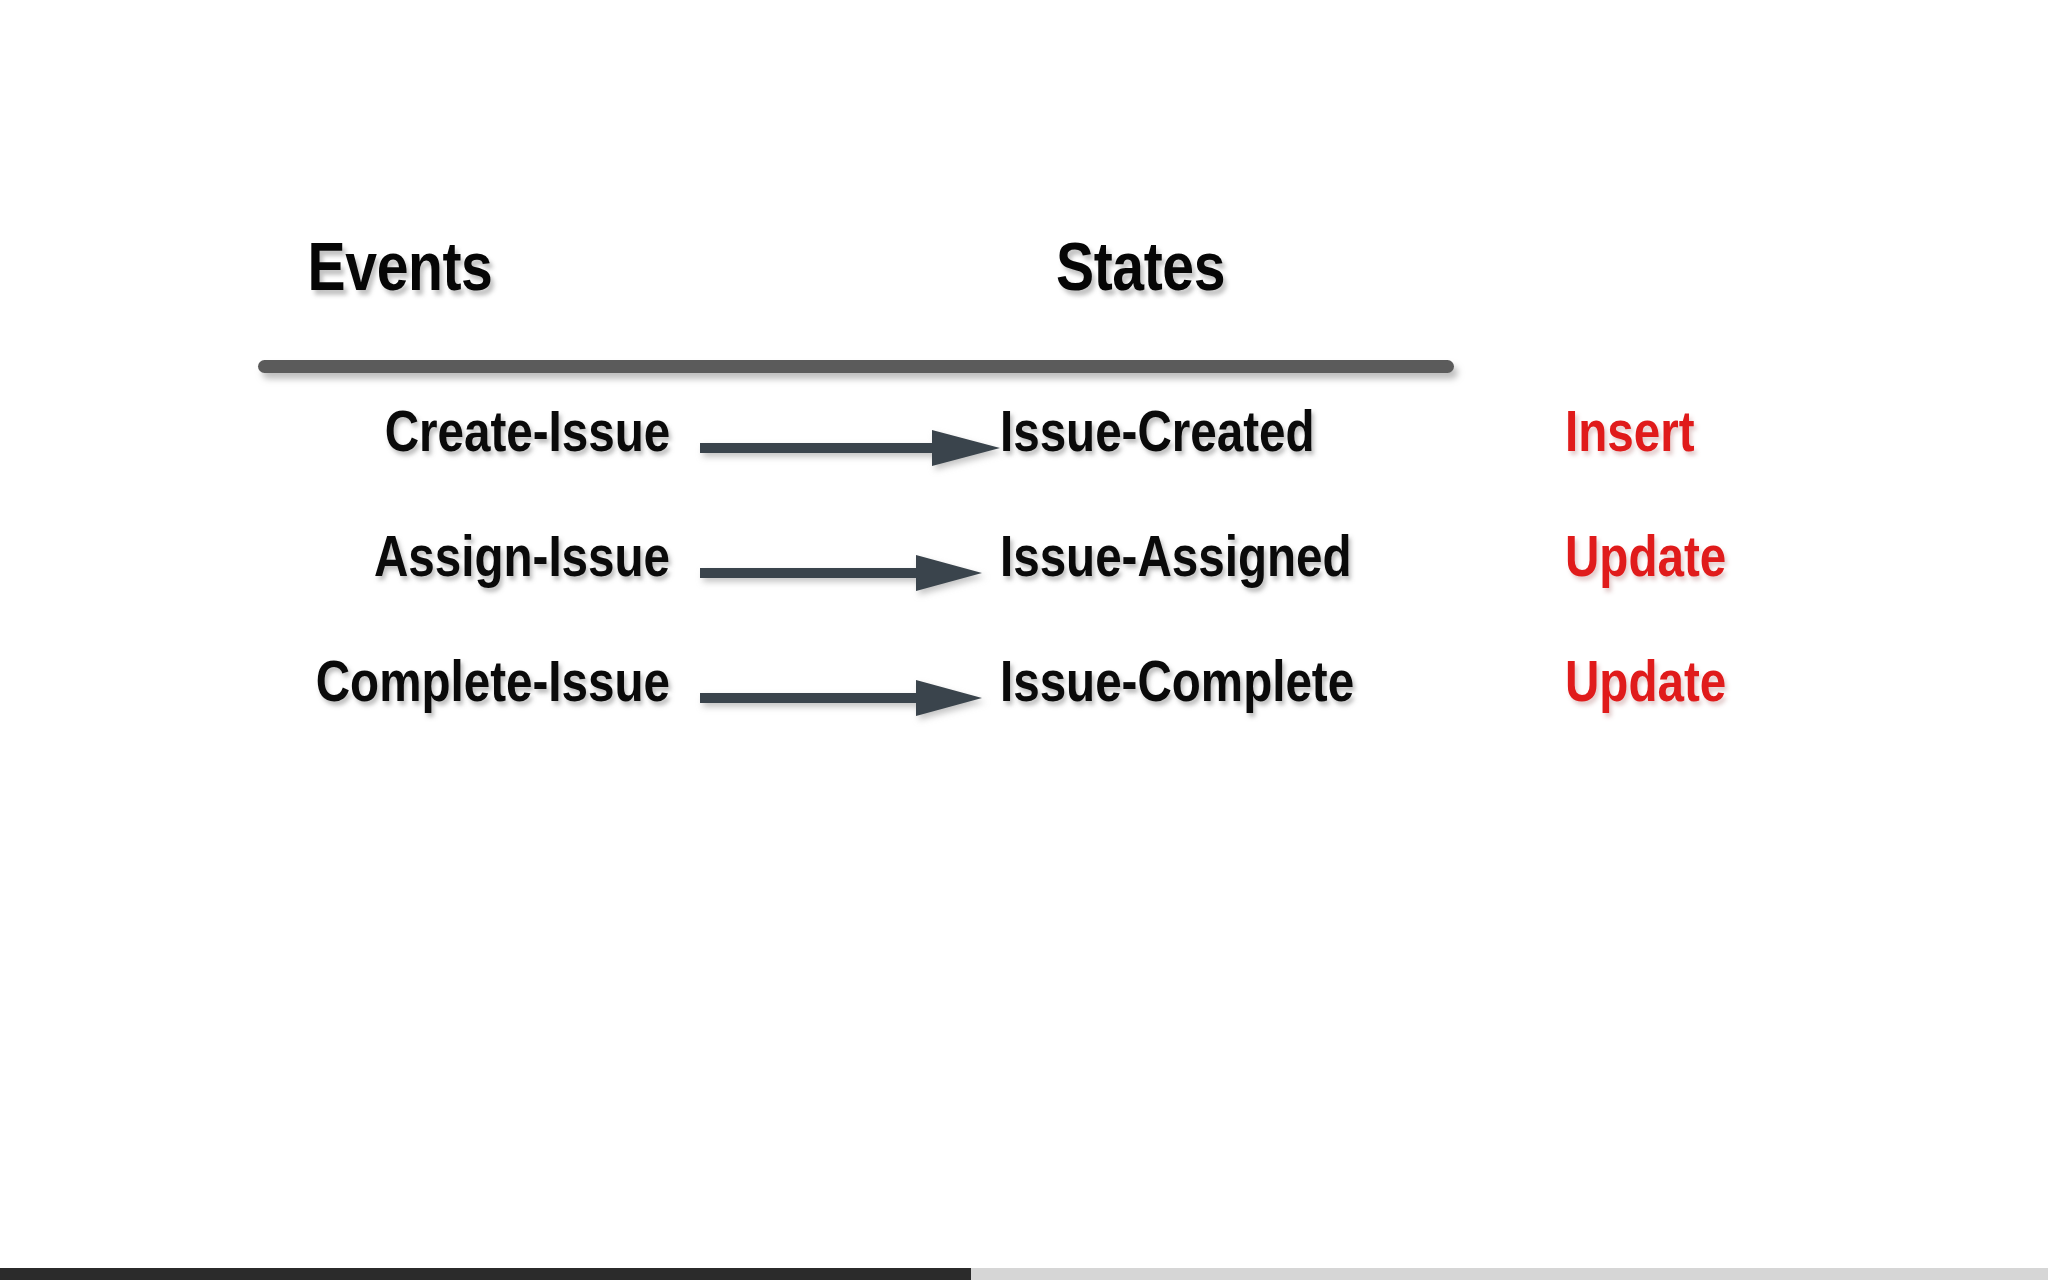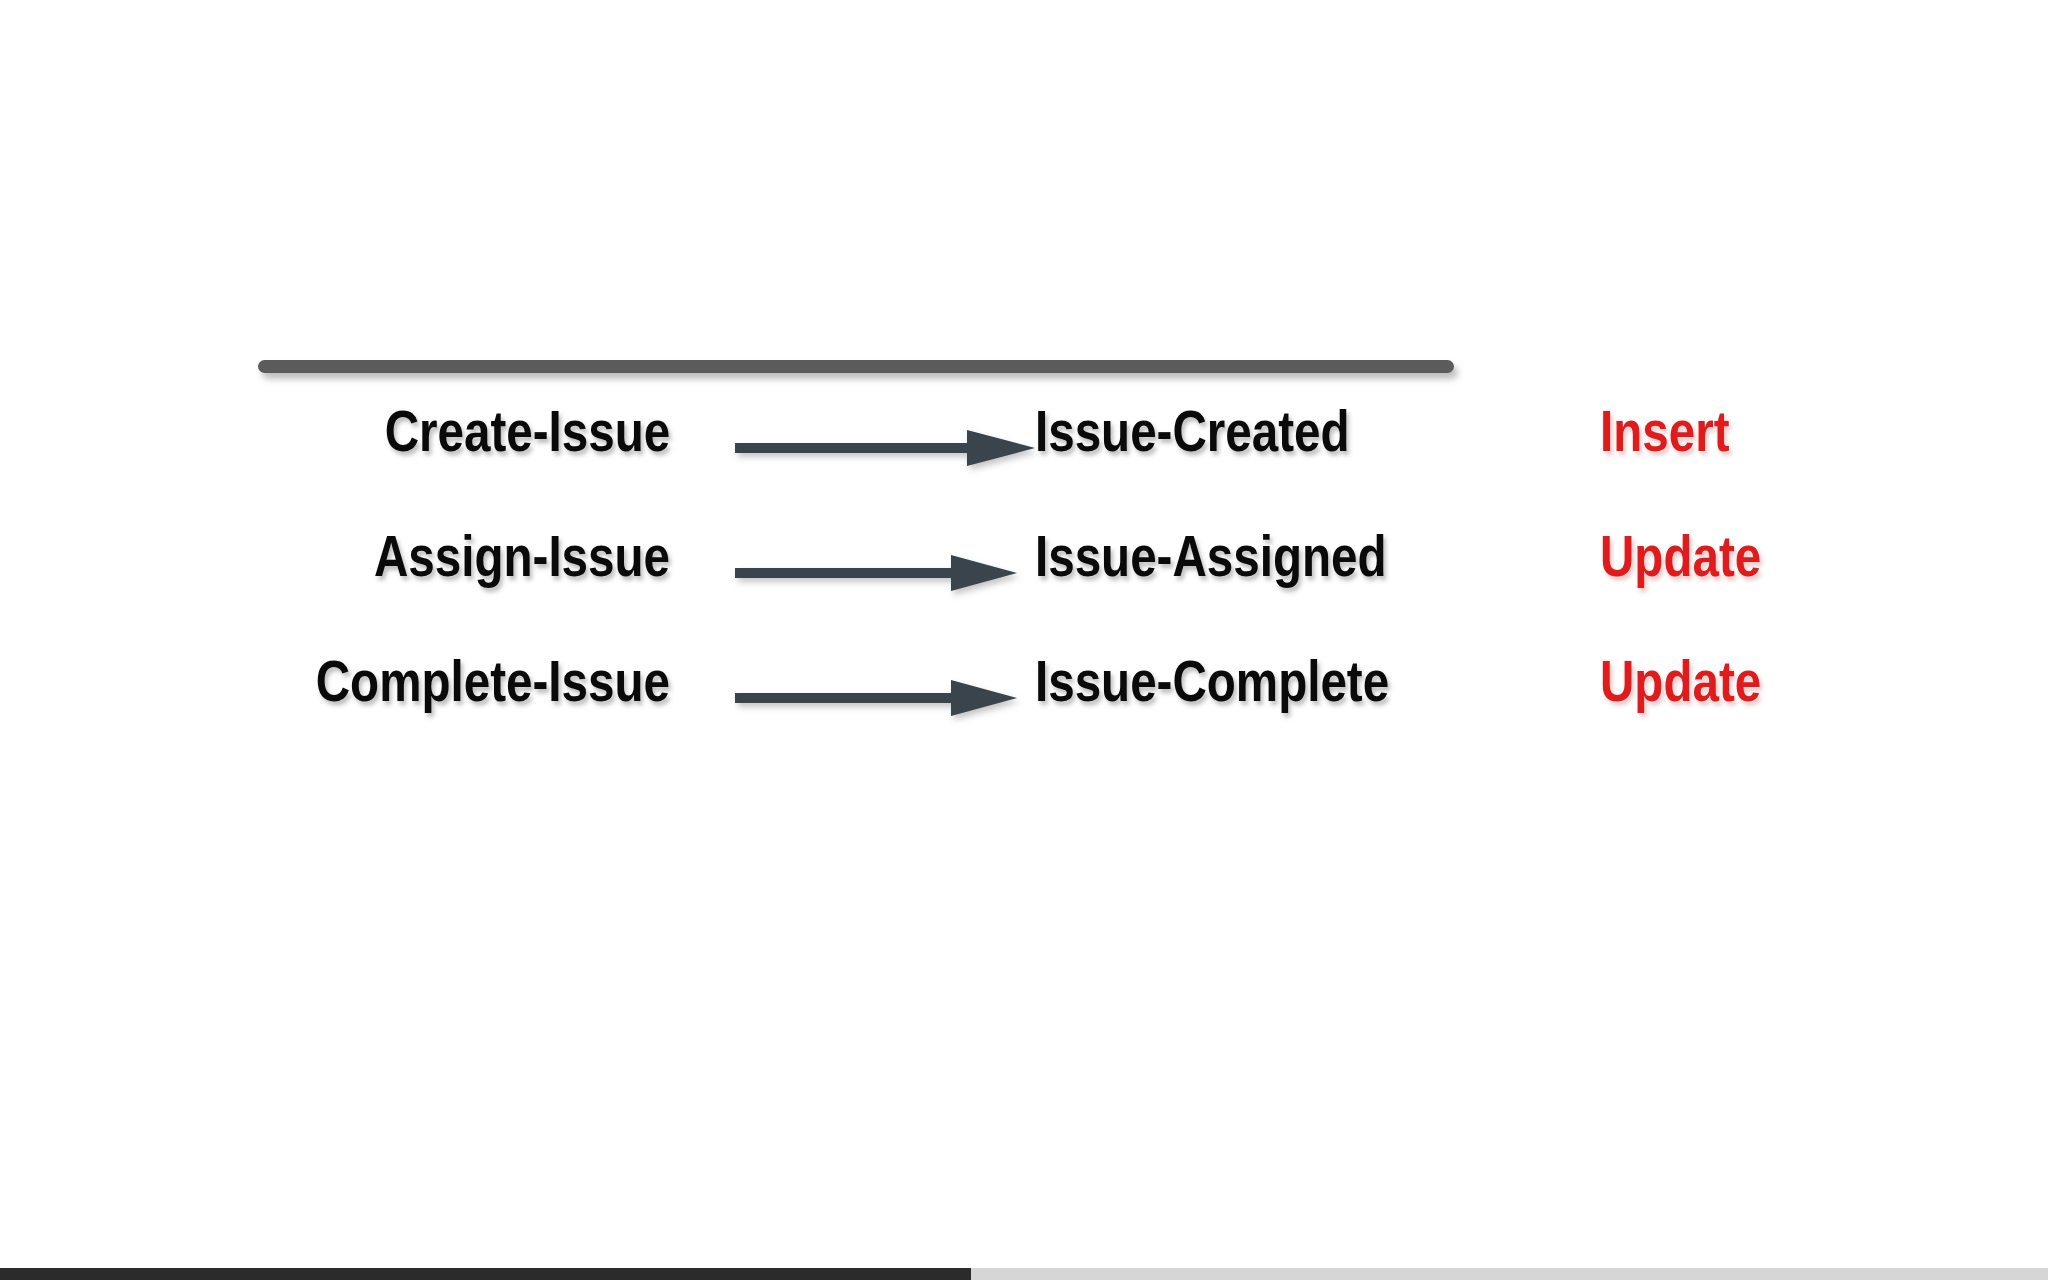--- a/index.html
+++ b/index.html
@@ -68,21 +68,20 @@
   
   .rows {
     position: absolute;
     left: 0;
     top: 392px;
     width: 2048px;
   }
   .row {
     position: relative;
     height: 125px;
-    margin-left: 35px;
   }
   .cell {
     position: absolute;
     font-family: "Liberation Sans Narrow", "Liberation Sans", sans-serif;
     font-weight: bold;
     font-size: 58px;
     line-height: 1;
     color: #0a0a0a;
     white-space: nowrap;
     transform: scaleX(0.82);
@@ -137,20 +136,24 @@
     height: 12px;
     width: 47.4%;
     background: #2b2b2b;
   }
 </style>
 </head>
 <body>
 
 <div class="slide">
 
+  <div class="header-row">
+    <div class="col-head events">Events</div>
+    <div class="col-head states">States</div>
+  </div>
 
   <div class="rule"></div>
 
   <div class="rows">
 
     <div class="row row-0">
       <div class="cell event">Create-Issue</div>
       <div class="arrow">
         <svg width="300" height="40" viewBox="0 0 300 40" xmlns="http://www.w3.org/2000/svg">
           <rect x="0" y="15" width="238" height="10" fill="#3a444c"></rect>

